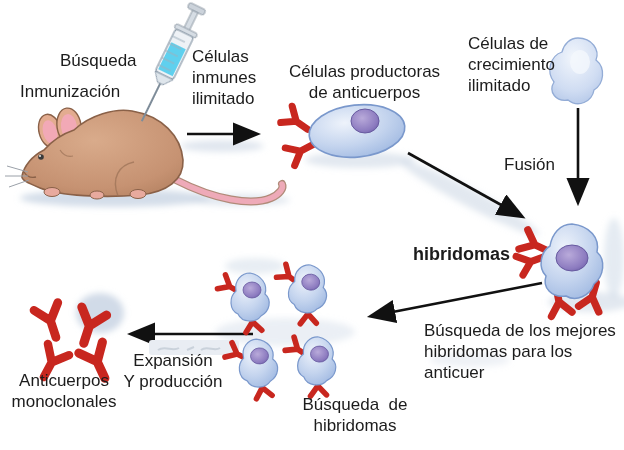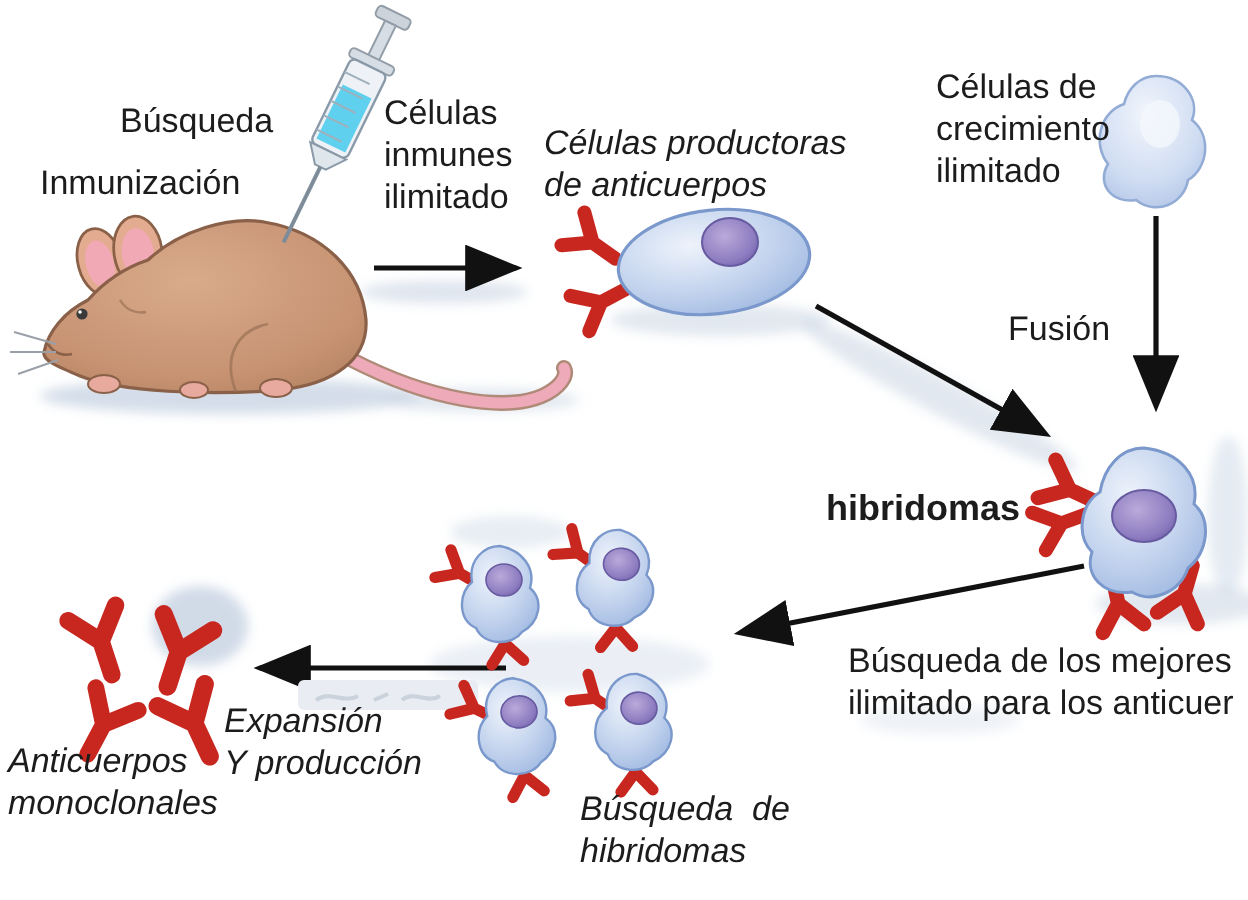--- a/index.html
+++ b/index.html
@@ -16,21 +16,21 @@
   body{
     width:624px;height:450px;position:relative;overflow:hidden;
     background:var(--background,#fff);
     font-family:"Liberation Sans",sans-serif;
   }
   #art{position:absolute;left:0;top:0;}
   .lbl{
     position:absolute;color:var(--text,#1c1c1c);
     font-size:17px;line-height:1.24;white-space:pre-wrap;
   }
-  .ctr{text-align:left;font-style:italic;}
+  .ctr{text-align:center;}
   .bold{font-weight:bold;font-size:18px;}
 </style>
 </head>
 <body>
 
 <svg id="art" width="624" height="450" viewBox="0 0 624 450">
   <defs>
     <radialGradient id="cellg" cx="38%" cy="32%" r="80%">
       <stop offset="0" stop-color="#eef3fb"></stop>
       <stop offset="0.55" stop-color="#c4d4ee"></stop>
@@ -181,19 +181,19 @@
 inmunes
 ilimitado</div>
 <div class="lbl ctr" style="left:272px;top:61px;width:185px">Células productoras
 de anticuerpos</div>
 <div class="lbl" style="left:468px;top:33px">Células de
 crecimiento
 ilimitado</div>
 <div class="lbl" style="left:504px;top:154px">Fusión</div>
 <div class="lbl bold" style="left:413px;top:243px">hibridomas</div>
 <div class="lbl" style="left:424px;top:320px">Búsqueda de los mejores
-ilimitado para los anticuer</div>
+hibridomas para los anticuer</div>
 <div class="lbl ctr" style="left:290px;top:394px;width:130px">Búsqueda  de
 hibridomas</div>
 <div class="lbl ctr" style="left:112px;top:350px;width:122px">Expansión
 Y producción</div>
 <div class="lbl ctr" style="left:4px;top:370px;width:120px">Anticuerpos
 monoclonales</div>
 
 </body></html>

